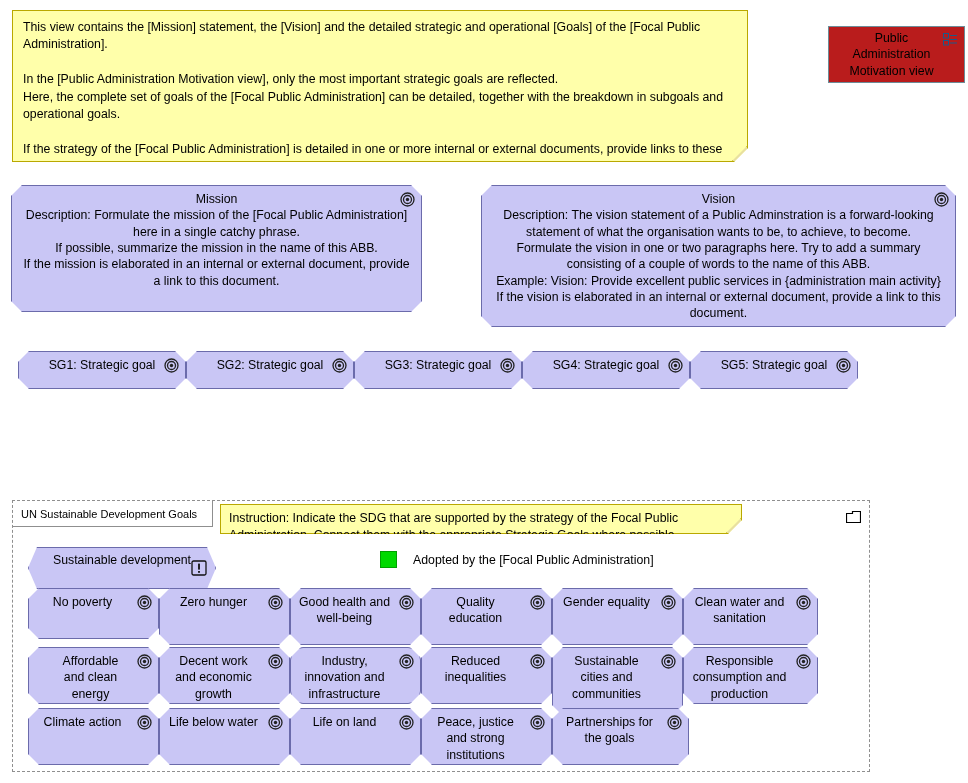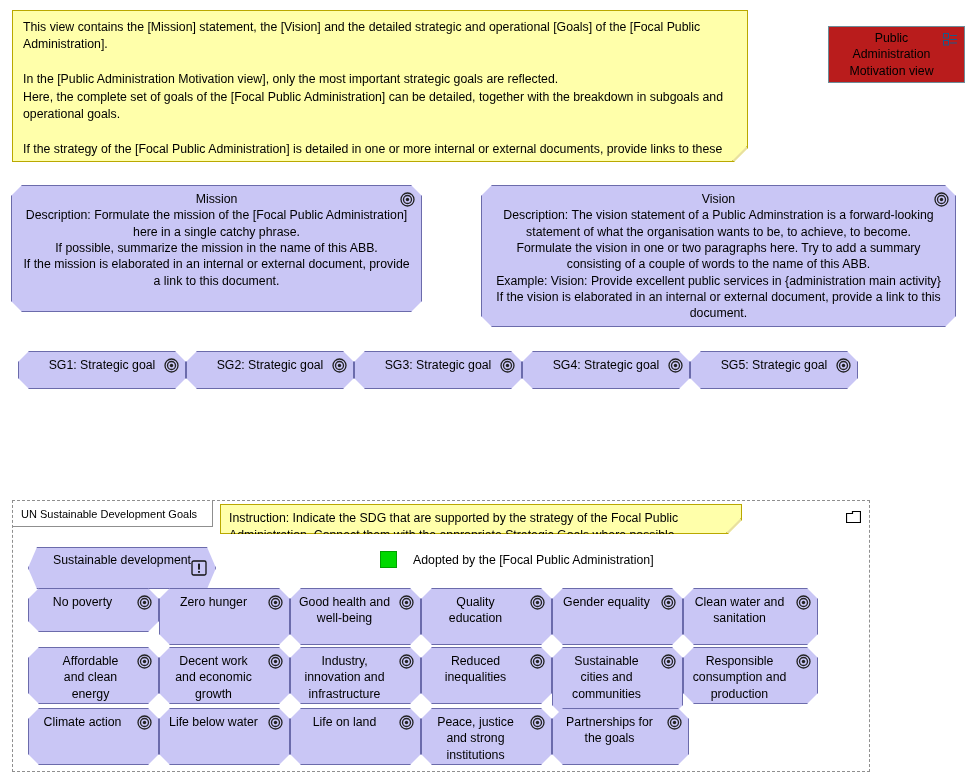--- a/index.html
+++ b/index.html
@@ -275,21 +275,21 @@
         <rect x="1" y="1" width="14" height="14" rx="1.5" fill="none" stroke="#111" stroke-width="1.3"></rect>
         <rect x="7.1" y="3.6" width="1.8" height="6" fill="#111"></rect>
         <rect x="7.1" y="11" width="1.8" height="1.8" fill="#111"></rect>
       </svg>
     </span>
   </div>
 
   <div class="legend-swatch" style="left:380px; top:551px;"></div>
   <div class="legend-text" style="left:413px; top:553px;">Adopted by the [Focal Public Administration]</div>
 
-  <div class="moti top-label" style="left:28px; top:588px; width:131px; height:44px;">
+  <div class="moti top-label" style="left:28px; top:588px; width:131px; height:51px;">
     <div class="label-wrap" style="margin:0 18px 0 0">No poverty</div>
     <span class="goal-icon"><svg viewBox="0 0 15 15" width="15" height="15">
           <circle cx="7.5" cy="7.5" r="6.5" fill="none" stroke="#222" stroke-width="1.3"></circle>
           <circle cx="7.5" cy="7.5" r="4" fill="none" stroke="#222" stroke-width="1.3"></circle>
           <circle cx="7.5" cy="7.5" r="1.7" fill="#222"></circle>
         </svg></span>
   </div>
   <div class="moti top-label" style="left:159px; top:588px; width:131px; height:57px;">
     <div class="label-wrap" style="margin:0 18px 0 0">Zero hunger</div>
     <span class="goal-icon"><svg viewBox="0 0 15 15" width="15" height="15">
@@ -340,21 +340,21 @@
         </svg></span>
   </div>
   <div class="moti top-label" style="left:159px; top:647px; width:131px; height:57px;">
     <div class="label-wrap" style="margin:0 18px 0 0">Decent work and economic growth</div>
     <span class="goal-icon"><svg viewBox="0 0 15 15" width="15" height="15">
           <circle cx="7.5" cy="7.5" r="6.5" fill="none" stroke="#222" stroke-width="1.3"></circle>
           <circle cx="7.5" cy="7.5" r="4" fill="none" stroke="#222" stroke-width="1.3"></circle>
           <circle cx="7.5" cy="7.5" r="1.7" fill="#222"></circle>
         </svg></span>
   </div>
-  <div class="moti top-label" style="left:290px; top:647px; width:131px; height:57px;">
+  <div class="moti top-label" style="left:290px; top:647px; width:131px; height:57px;border-radius:13px;">
     <div class="label-wrap" style="margin:0 18px 0 0">Industry, innovation and infrastructure</div>
     <span class="goal-icon"><svg viewBox="0 0 15 15" width="15" height="15">
           <circle cx="7.5" cy="7.5" r="6.5" fill="none" stroke="#222" stroke-width="1.3"></circle>
           <circle cx="7.5" cy="7.5" r="4" fill="none" stroke="#222" stroke-width="1.3"></circle>
           <circle cx="7.5" cy="7.5" r="1.7" fill="#222"></circle>
         </svg></span>
   </div>
   <div class="moti top-label" style="left:421px; top:647px; width:131px; height:57px;">
     <div class="label-wrap" style="margin:0 18px 0 0">Reduced inequalities</div>
     <span class="goal-icon"><svg viewBox="0 0 15 15" width="15" height="15">

